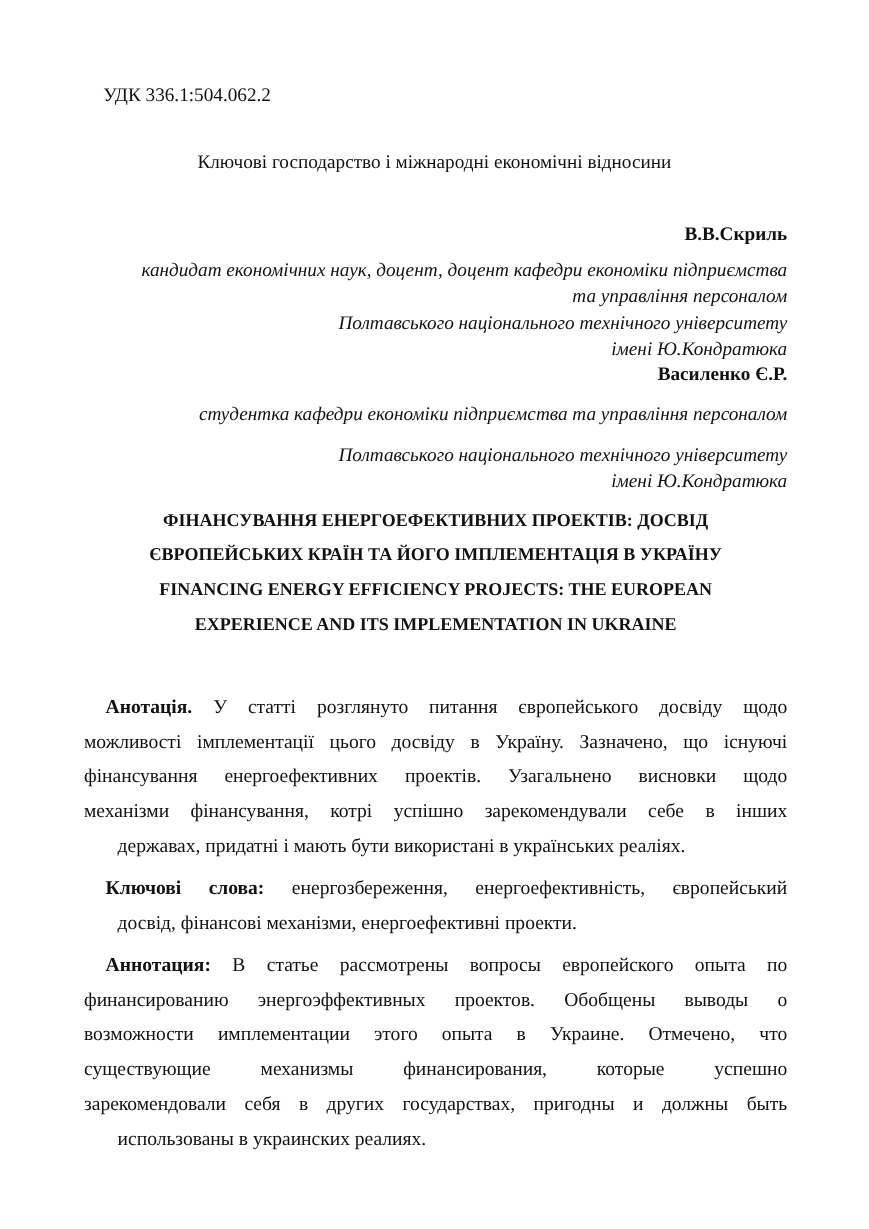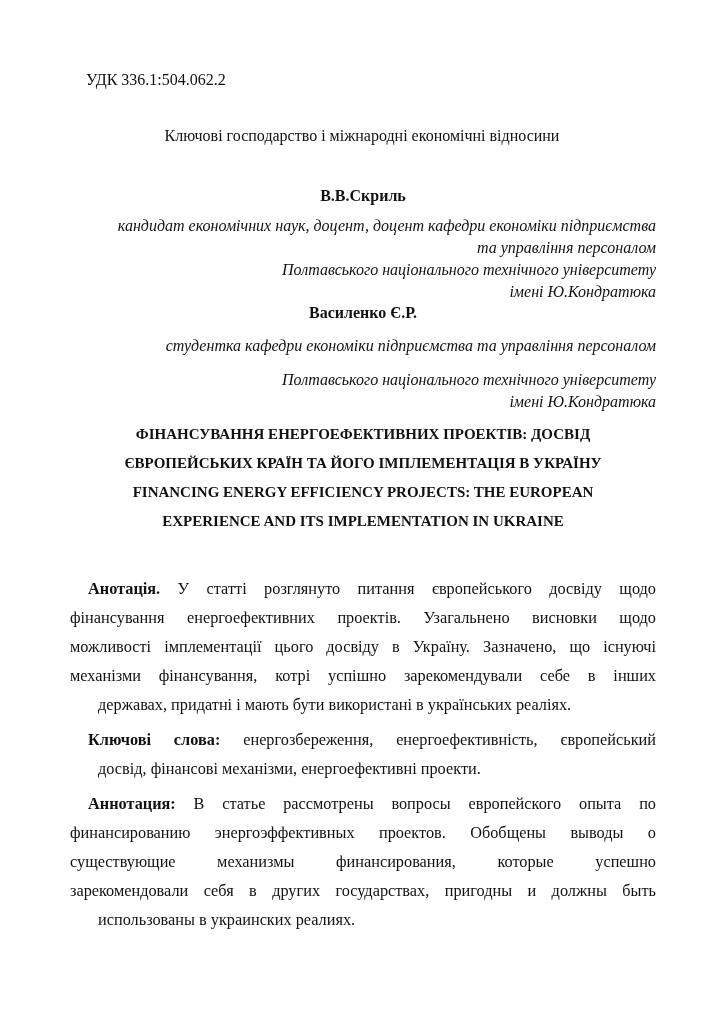--- a/index.html
+++ b/index.html
@@ -42,21 +42,20 @@
       left: 70px;
       width: 586px;
       top: 186px;
       text-align: right;
       font-size: 16px;
     }
     .author-name {
       font-weight: bold;
       line-height: 20px;
       height: 20px;
-      text-align: center;
     }
     .aff {
       font-style: italic;
       line-height: 22px;
     }
     .gap-name { margin-top: 9px; }
     .author2-aff1 { margin-top: 12px; font-style: italic; }
     .author2-aff2 { margin-top: 12px; }
 
     .titles {
@@ -121,33 +120,34 @@
     <div>ФІНАНСУВАННЯ ЕНЕРГОЕФЕКТИВНИХ ПРОЕКТІВ: ДОСВІД</div>
     <div>ЄВРОПЕЙСЬКИХ КРАЇН ТА ЙОГО ІМПЛЕМЕНТАЦІЯ В УКРАЇНУ</div>
     <div>FINANCING ENERGY EFFICIENCY PROJECTS: THE EUROPEAN</div>
     <div>EXPERIENCE AND ITS IMPLEMENTATION IN UKRAINE</div>
   </div>
 
   <div class="body">
 
     <div class="block">
       <span class="line first"><span class="label">Анотація.</span><span> У статті розглянуто питання європейського досвіду щодо</span></span>
+      <span class="line">можливості імплементації цього досвіду в Україну. Зазначено, що існуючі</span>
       <span class="line">фінансування енергоефективних проектів. Узагальнено висновки щодо</span>
-      <span class="line">можливості імплементації цього досвіду в Україну. Зазначено, що існуючі</span>
       <span class="line">механізми фінансування, котрі успішно зарекомендували себе в інших</span>
       <span class="line last">державах, придатні і мають бути використані в українських реаліях.</span>
     </div>
 
     <div class="block kw">
       <span class="line first"><span class="label">Ключові слова:</span><span> енергозбереження, енергоефективність, європейський</span></span>
       <span class="line last">досвід, фінансові механізми, енергоефективні проекти.</span>
     </div>
 
     <div class="block ru">
       <span class="line first"><span class="label">Аннотация:</span><span> В статье рассмотрены вопросы европейского опыта по</span></span>
       <span class="line">финансированию энергоэффективных проектов. Обобщены выводы о</span>
+      <span class="line">возможности имплементации этого опыта в Украине. Отмечено, что</span>
       <span class="line">существующие механизмы финансирования, которые успешно</span>
       <span class="line">зарекомендовали себя в других государствах, пригодны и должны быть</span>
       <span class="line last">использованы в украинских реалиях.</span>
     </div>
 
   </div>
 </div>
 
 </body></html>

